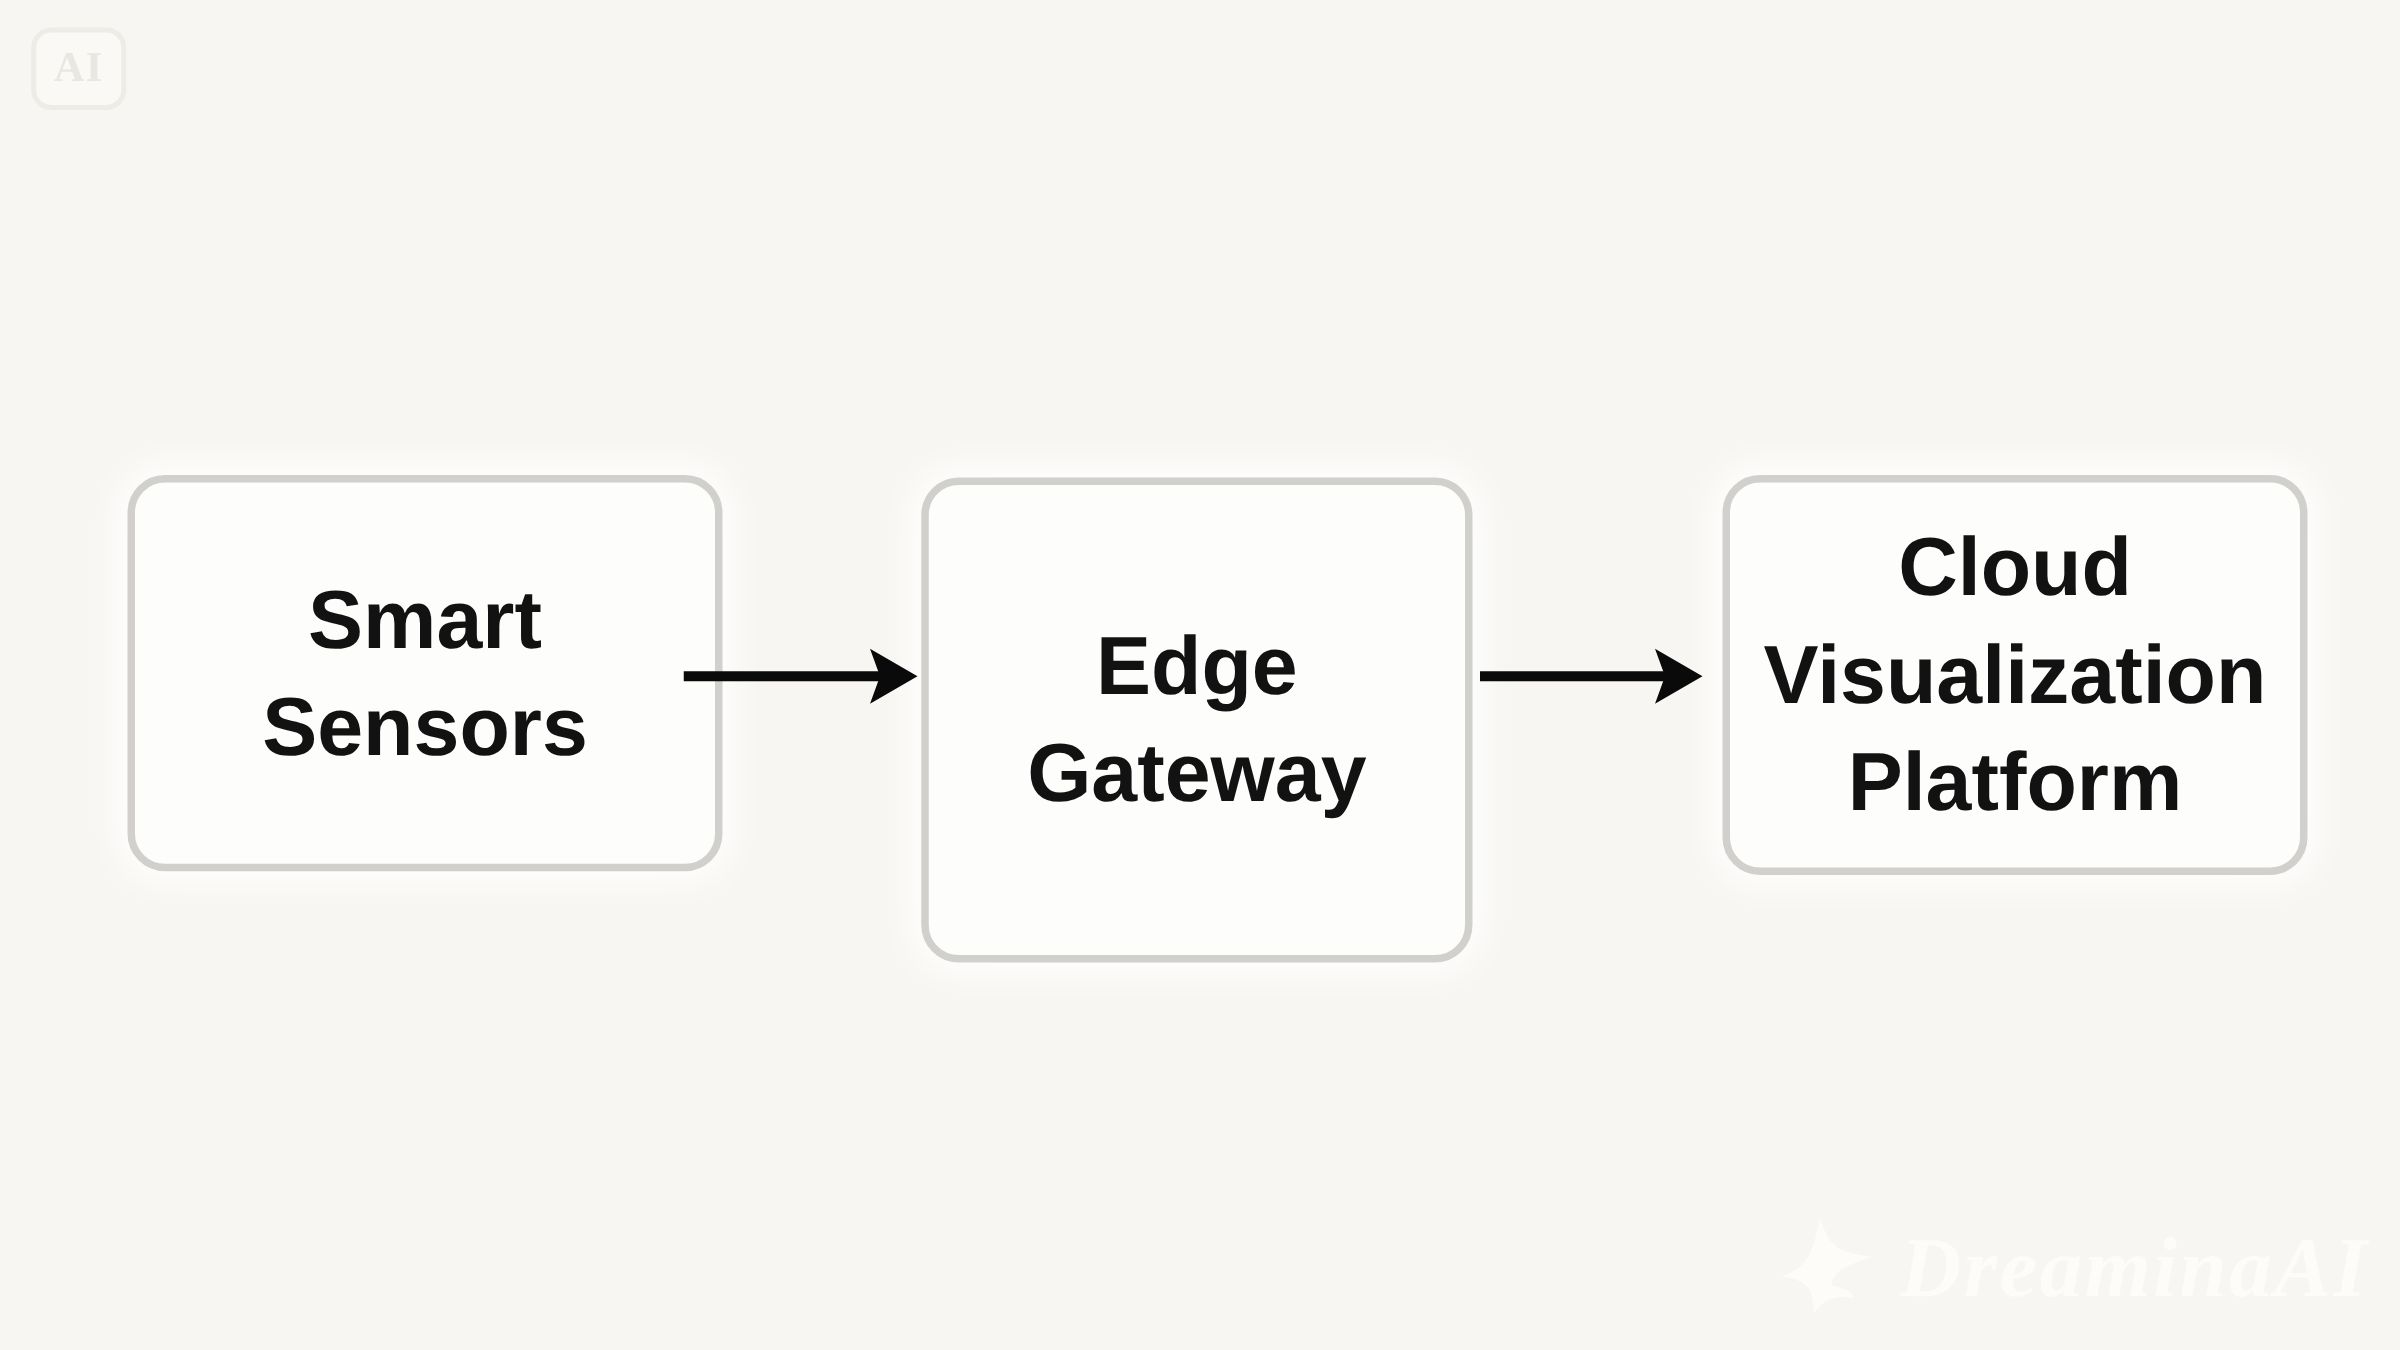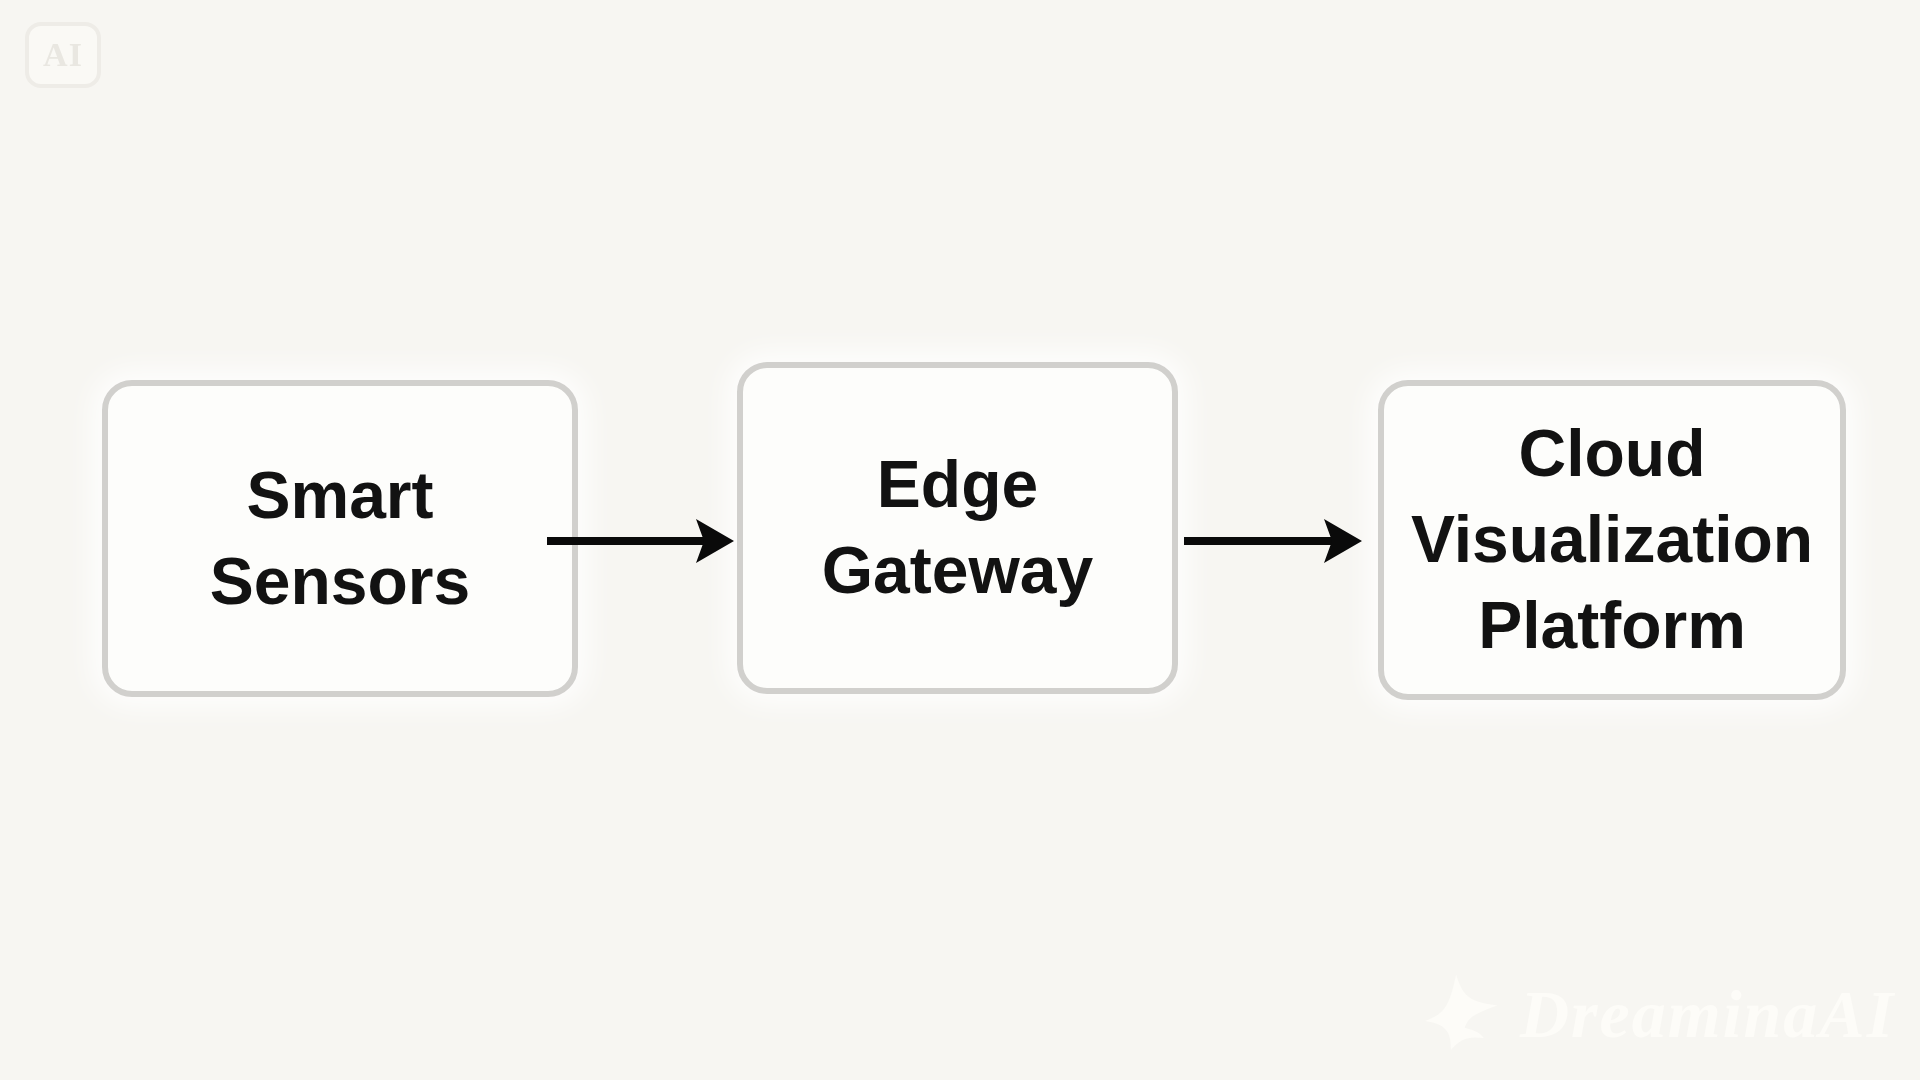--- a/index.html
+++ b/index.html
@@ -53,21 +53,21 @@
 
   .node-label {
     font-weight: bold;
     font-size: 66px;
     line-height: 1.3;
     color: var(--node-text, #121212);
     padding: 0 8px;
   }
 
   #node-smart-sensors { left: 102px; top: 380px; width: 476px; height: 317px; }
-  #node-edge-gateway  { left: 737px; top: 362px; width: 441px; height: 332px; }
+  #node-edge-gateway  { left: 737px; top: 382px; width: 441px; height: 388px; }
   #node-cloud-visualization-platform { left: 1378px; top: 380px; width: 468px; height: 320px; }
 
   .arrow-layer {
     position: absolute;
     left: 0; top: 0;
     width: 1920px;
     height: 1080px;
     pointer-events: none;
   }
 

